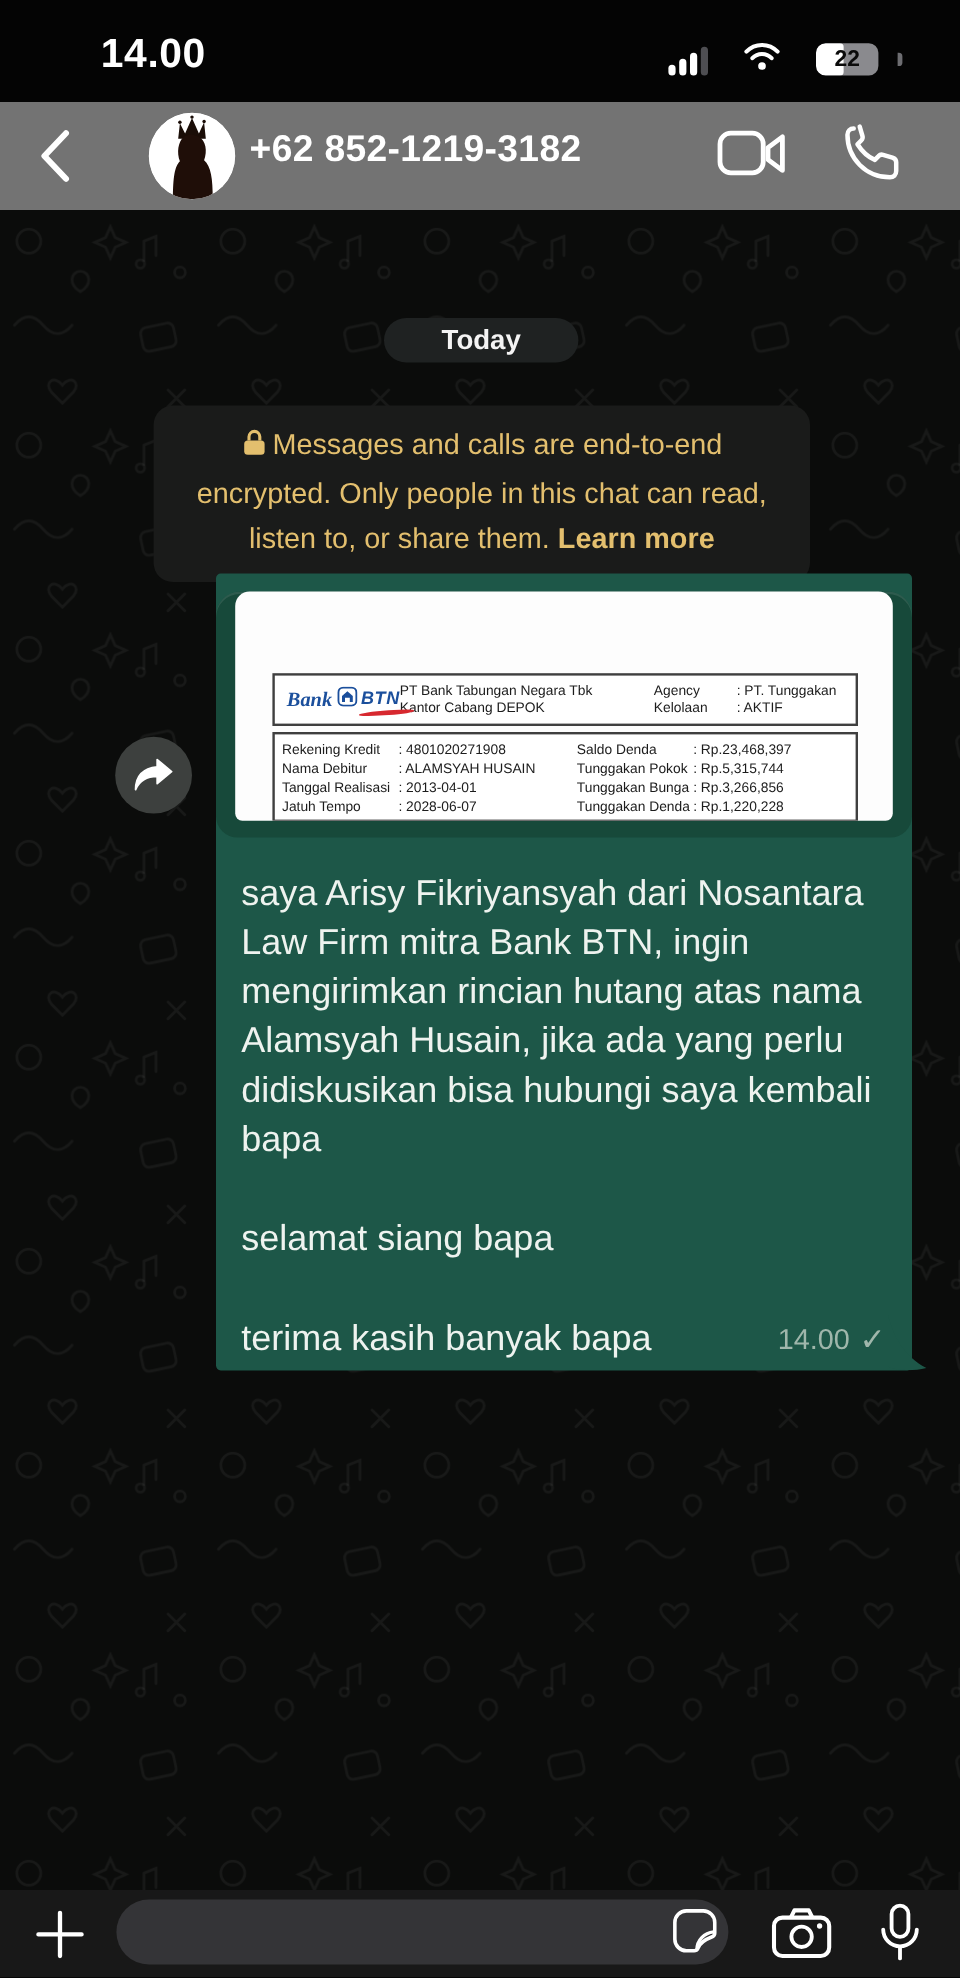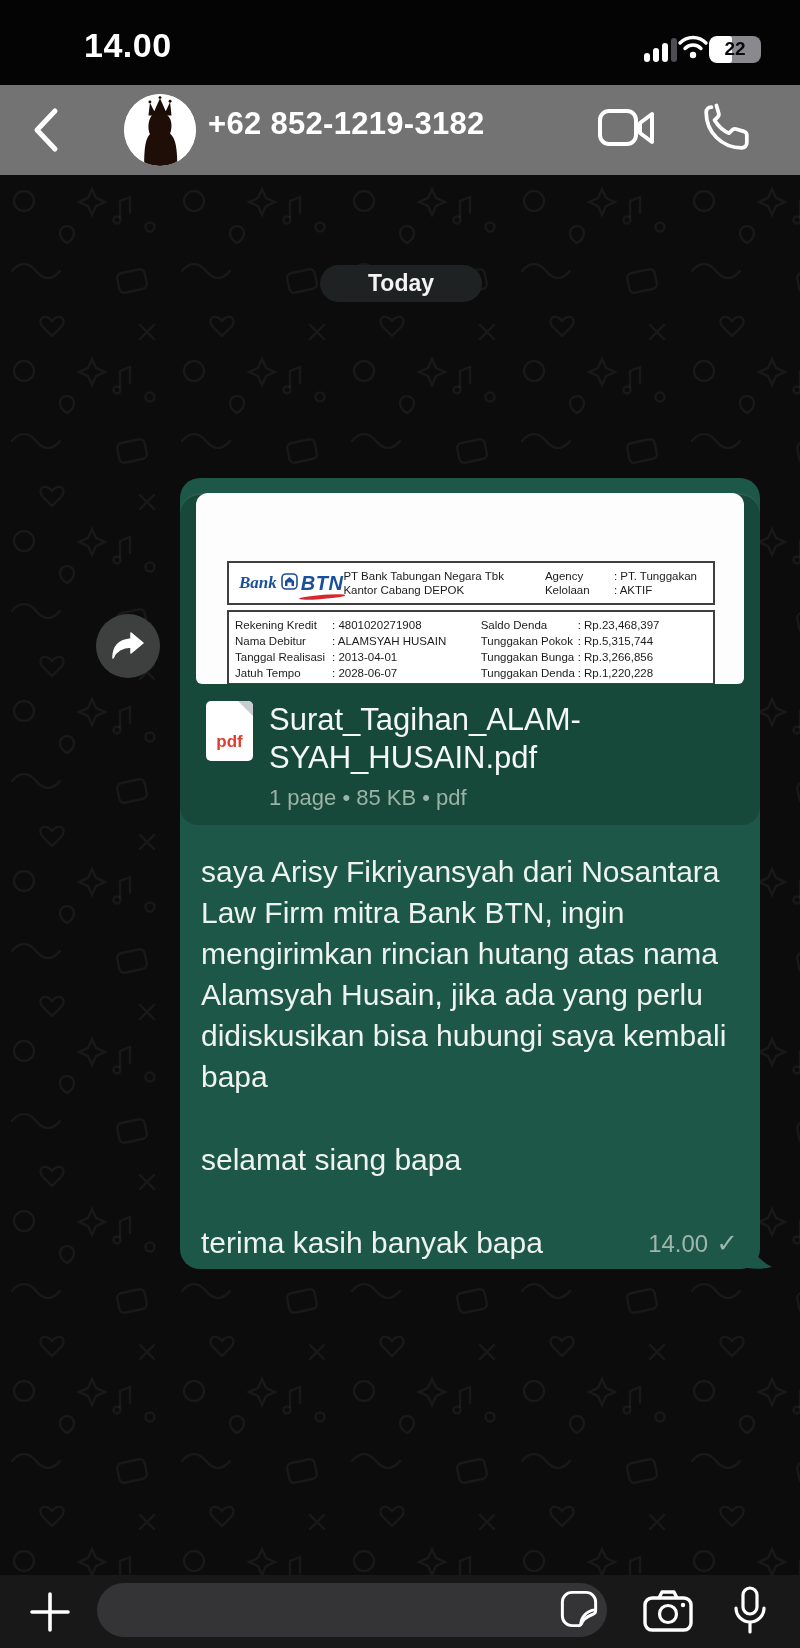--- a/index.html
+++ b/index.html
@@ -3,21 +3,21 @@
 <meta charset="utf-8">
 <style>
   * { margin:0; padding:0; box-sizing:border-box; }
   html,body { background:#000; }
   body { font-family:"Liberation Sans","DejaVu Sans",sans-serif; }
   .phone { position:relative; width:800px; height:1648px; margin:0 auto; background:#0b0c0b; overflow:hidden; }
 
   
   .statusbar { position:absolute; left:0; top:0; width:800px; height:85px; background:#040404; z-index:30; }
   .sb-time { position:absolute; left:84px; top:26px; color:#fff; font-size:34px; font-weight:700; letter-spacing:.5px; }
-  .sb-right { position:absolute; right:48px; top:34px; display:flex; align-items:center; gap:0; }
+  .sb-right { position:absolute; right:48px; top:34px; display:flex; align-items:center; gap:29px; }
   .sig { display:flex; align-items:flex-end; gap:3px; height:26px; }
   .sig i { display:block; width:6px; border-radius:3px; background:#fff; }
   .sig i.dim { background:#4e4e52; }
   .battery { position:relative; width:52px; height:27px; border-radius:8px; background:#8a8a8e; overflow:hidden; }
   .battery .fill { position:absolute; left:0; top:0; bottom:0; width:44%; background:#fff; border-radius:8px 3px 3px 8px; }
   .battery .pct { position:absolute; inset:0; display:flex; align-items:center; justify-content:center; color:#0a0a0a; font-size:19px; font-weight:800; }
   .bat-nub { width:4px; height:11px; background:#6d6d71; border-radius:0 3px 3px 0; margin-left:-13px; }
 
   
   .appheader { position:absolute; left:0; top:85px; width:800px; height:90px; background:#737373; z-index:30; }
@@ -34,31 +34,31 @@
     color:#f4f4f4; font-size:23px; font-weight:700; display:flex; align-items:center; justify-content:center; }
   .notice { position:absolute; left:128px; top:163px; z-index:2; width:547px; background:#1a1b1a; border-radius:16px;
     color:#e3bf6e; font-size:24px; line-height:38px; text-align:center; padding:14px 24px 16px 24px; }
   .notice b { font-weight:700; }
   .lock-ic { display:inline-block; vertical-align:-3px; margin-right:4px; }
 
   .forwardbtn { position:absolute; left:96px; top:439px; z-index:2; width:64px; height:64px; border-radius:50%;
     background:#3d403e; border:0; cursor:pointer; display:flex; align-items:center; justify-content:center; }
 
   
-  .bubble { position:absolute; left:180px; top:303px; z-index:2; width:580px; background:#1d5748; border-radius:20px; }
+  .bubble { position:absolute; left:180px; top:303px; z-index:2; width:580px; background:#1d5748; border-radius:4px; }
   .tail { position:absolute; right:-18px; bottom:0; }
   .doccard { background:#17493a; border-radius:20px 20px 18px 18px; padding:0 0 14px 0; cursor:pointer;
     box-shadow: inset 0 2px 0 rgba(255,255,255,.10); }
   .docpreview { position:relative; margin:15px 16px 0 16px; height:191px; background:#fdfdfd; border-radius:12px 12px 6px 6px; overflow:hidden; }
   .docbox { position:absolute; left:31px; right:29px; border:2px solid #3f3f3f; background:#fff; }
   .box1 { top:68px; height:44px; display:flex; align-items:center; padding:0 10px; }
   .logo-bank { font-family:"Liberation Serif",serif; font-style:italic; font-weight:700; color:#1b4f9c; font-size:17px; }
   .logo-house { margin:0 3px 0 4px; }
   .logo-btn-wrap { position:relative; }
-  .logo-btn { font-style:italic; font-weight:900; color:#1b4f9c; font-size:20px; letter-spacing:.5px; }
+  .logo-btn { font-style:italic; font-weight:900; color:#1b4f9c; font-size:15px; letter-spacing:.5px; }
   .swoosh { position:absolute; left:-2px; bottom:-4px; width:46px; height:4px; background:#d7282f; border-radius:60% 40% 50% 50%; transform:rotate(-4deg); }
   .orgcol { font-size:11.5px; line-height:14px; color:#1c1c1c; }
   .agencycol { margin-left:auto; margin-right:6px; font-size:11.5px; line-height:14px; color:#1c1c1c; }
   .agencycol .r { display:flex;gap:11px; } .agencycol .r span:first-child { width:58px; }
   .box2 { top:117px; height:75px; padding:5px 0 0 0; overflow:hidden; }
   .docrow { display:flex; font-size:11.5px; line-height:16px; color:#1c1c1c; }
   .docrow .lc { display:flex; width:52%; padding-left:6px; } .docrow .rc { display:flex; width:48%; }
   .docrow .lc span:first-child { width:97px; } .docrow .rc span:first-child { width:97px; }
 
   .filerow { display:flex; align-items:flex-start; padding:17px 16px 0 26px; }
@@ -158,20 +158,28 @@
             <circle cx="117" cy="45" r="3.5"></circle>
             <path d="M60 58 a7 7 0 0 1 14 0 q0 6 -7 10 q-7 -4 -7 -10 z"></path>
           </g>
         </pattern>
       </defs>
       <rect width="800" height="1400" fill="url(#doodle)"></rect>
     </svg>
 
     <div class="datepill">Today</div>
 
+    <div class="notice">
+      <span class="lock-ic">
+        <svg width="22" height="24" viewBox="0 0 22 24">
+          <rect x="2.5" y="10" width="17" height="12" rx="3" fill="#e3bf6e"></rect>
+          <path d="M6.5 10 V7 a4.5 4.5 0 0 1 9 0 v3" fill="none" stroke="#e3bf6e" stroke-width="2.6"></path>
+        </svg>
+      </span><span>Messages and calls are end-to-end encrypted. Only people in this chat can read, listen to, or share them. </span><b>Learn more</b>
+    </div>
 
     <button class="forwardbtn">
       <svg width="34" height="30" viewBox="0 0 34 30">
         <path d="M20 2 L32 12 L20 22 V16 C10 16 5 20 2 27 C2 16 8 9 20 8 Z" fill="#fff" stroke="#fff" stroke-width="1.5" stroke-linejoin="round"></path>
       </svg>
     </button>
 
     <div class="bubble">
       <div class="doccard">
         <div class="docpreview">
@@ -238,30 +246,20 @@
                   <span>Jatuh Tempo</span>
                   <span>: 2028-06-07</span>
                 </span>
               <span class="rc">
                   <span>Tunggakan Denda</span>
                   <span>: Rp.1,220,228</span>
                 </span>
             </div>
           </div>
         </div>
-        <div class="filerow">
-          <span class="pdf-ic">
-            <span class="pdf-fold"></span>
-            <span class="pdf-label">pdf</span>
-          </span>
-          <span class="fileinfo">
-            <div class="filename"><span>Surat_Tagihan_ALAM-</span><br><span>SYAH_HUSAIN.pdf</span></div>
-            <div class="filemeta">1 page • 85 KB • pdf</div>
-          </span>
-        </div>
       </div>
 
       <div class="msgtext">
         <p>saya Arisy Fikriyansyah dari Nosantara Law Firm mitra Bank BTN, ingin mengirimkan rincian hutang atas nama Alamsyah Husain, jika ada yang perlu didiskusikan bisa hubungi saya kembali bapa</p>
         <p>selamat siang bapa</p>
         <p>terima kasih banyak bapa</p>
       </div>
 
       <div class="stamp">
         <span>14.00</span>

